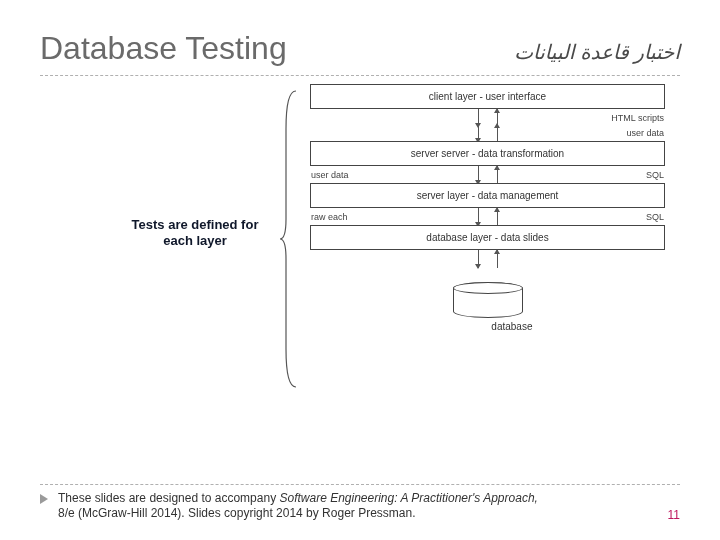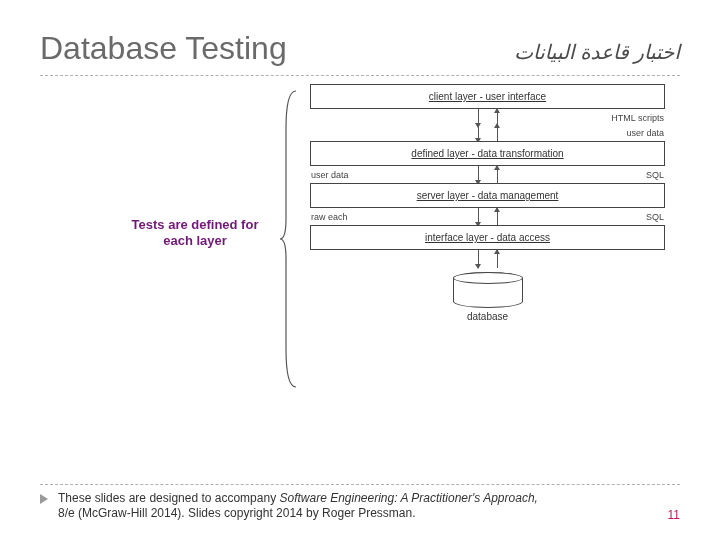--- a/index.html
+++ b/index.html
@@ -39,21 +39,21 @@
     height: 370px;
     margin: 8px 40px 0 40px;
   }
   .side-label {
     position: absolute;
     left: 70px;
     top: 133px;
     width: 170px;
     font-size: 13px;
     font-weight: bold;
-    color: #701a75;
+    color: #0f172a;
     text-align: center;
     line-height: 1.25;
   }
   .brace {
     position: absolute;
     left: 240px;
     top: 5px;
     width: 18px;
     height: 300px;
   }
@@ -65,21 +65,20 @@
   }
   .layer-box {
     border: 1px solid #444;
     background: #fff;
     text-align: center;
     font-size: 10px;
     color: #333;
     padding: 6px 4px;
     margin-bottom: 2px;
     position: relative;
-    text-decoration: underline;
   }
   .inter {
     display: flex;
     justify-content: space-between;
     align-items: center;
     font-size: 9px;
     color: #444;
     margin: 1px 1px;
     height: 14px;
   }
@@ -109,23 +108,23 @@
   }
   .arrow-up::after {
     content: "";
     position: absolute;
     top: -1px; left: -3px;
     border-left: 3.5px solid transparent;
     border-right: 3.5px solid transparent;
     border-bottom: 5px solid #555;
   }
   .db-stack {
-    margin: 6px auto 0 auto;
+    margin: 16px auto 0 auto;
     width: 90px;
-    text-align: center;
+    text-align: right;
   }
   .cylinder {
     width: 70px;
     height: 36px;
     margin: 0 auto 3px auto;
     border: 1px solid #444;
     border-radius: 50% / 18%;
     position: relative;
     background: #fff;
   }
@@ -204,41 +203,41 @@
 
     <div class="inter">
       <span class="left-lbl"></span>
       <span class="arrows">
           <span class="arrow-down"></span>
           <span class="arrow-up"></span>
         </span>
       <span class="right-lbl">user data</span>
     </div>
 
-    <div class="layer-box">defined layer - data transformation</div>
+    <div class="layer-box">server server - data transformation</div>
     <div class="inter">
       <span class="left-lbl">user data</span>
       <span class="arrows">
           <span class="arrow-down"></span>
           <span class="arrow-up"></span>
         </span>
       <span class="right-lbl">SQL</span>
     </div>
 
     <div class="layer-box">server layer - data management</div>
     <div class="inter">
       <span class="left-lbl">raw each</span>
       <span class="arrows">
           <span class="arrow-down"></span>
           <span class="arrow-up"></span>
         </span>
       <span class="right-lbl">SQL</span>
     </div>
 
-    <div class="layer-box">interface layer - data access</div>
+    <div class="layer-box">database layer - data slides</div>
     <div class="inter">
       <span class="left-lbl"></span>
       <span class="arrows">
           <span class="arrow-down"></span>
           <span class="arrow-up"></span>
         </span>
       <span class="right-lbl"></span>
     </div>
 
     <div class="db-stack">

